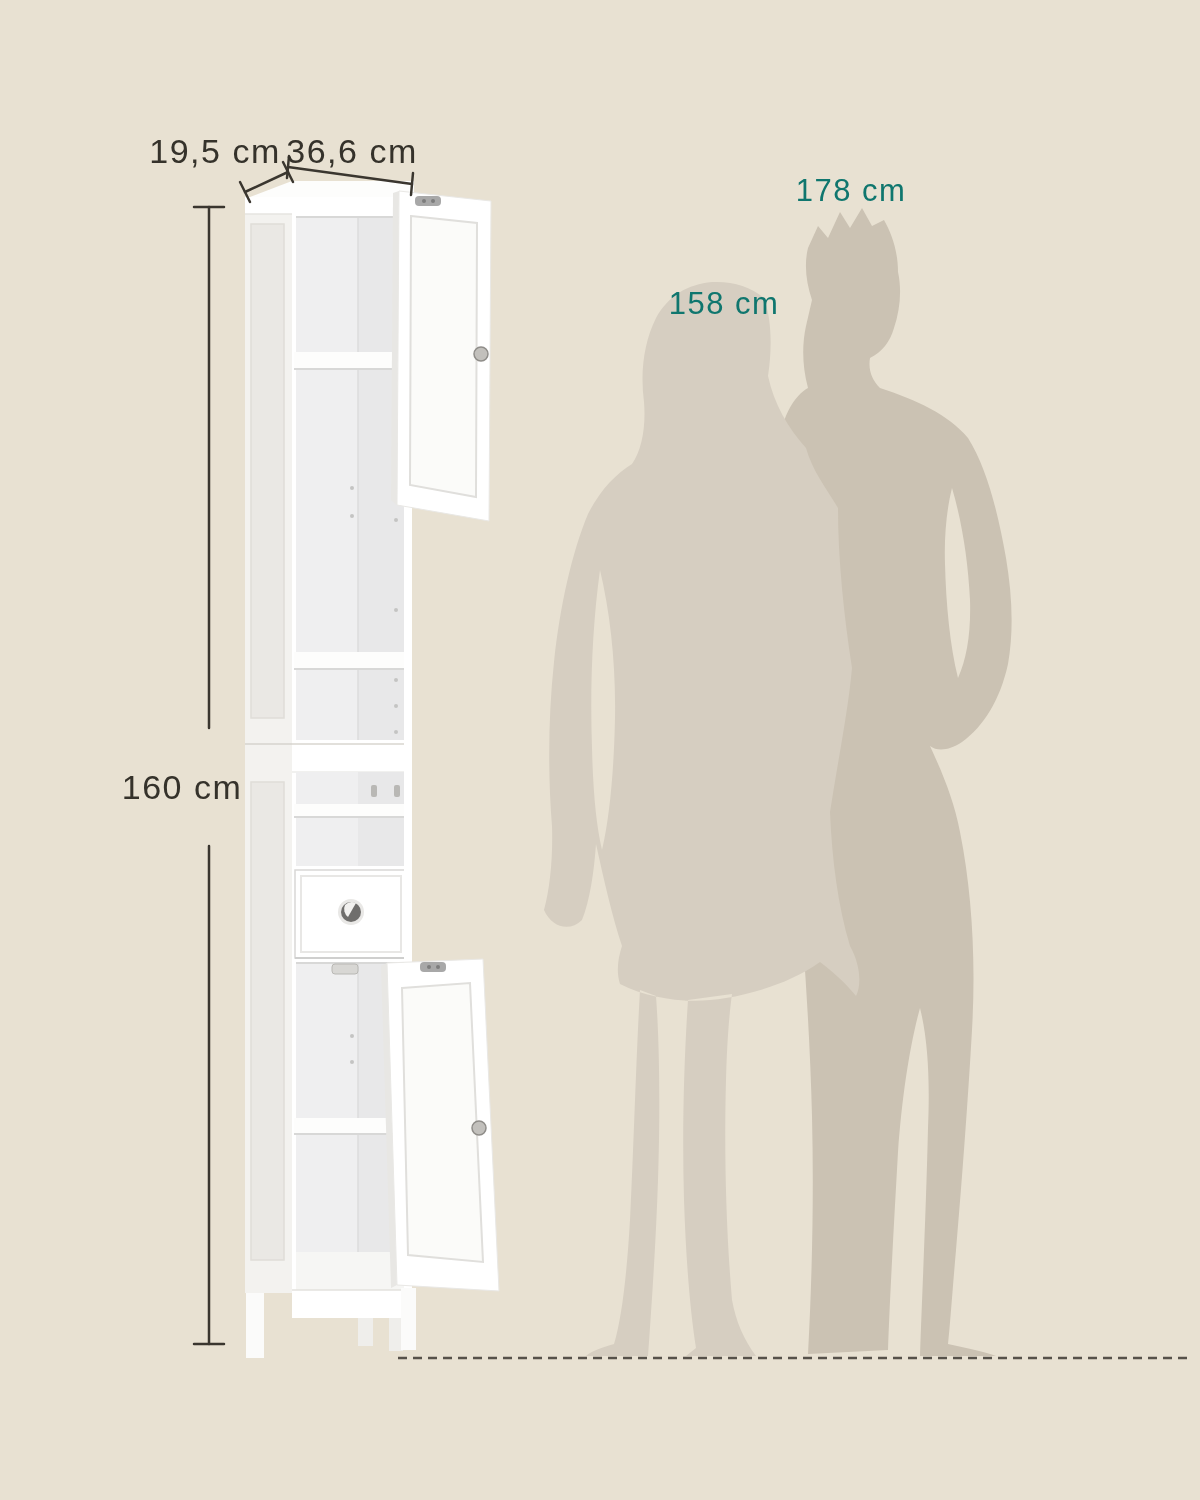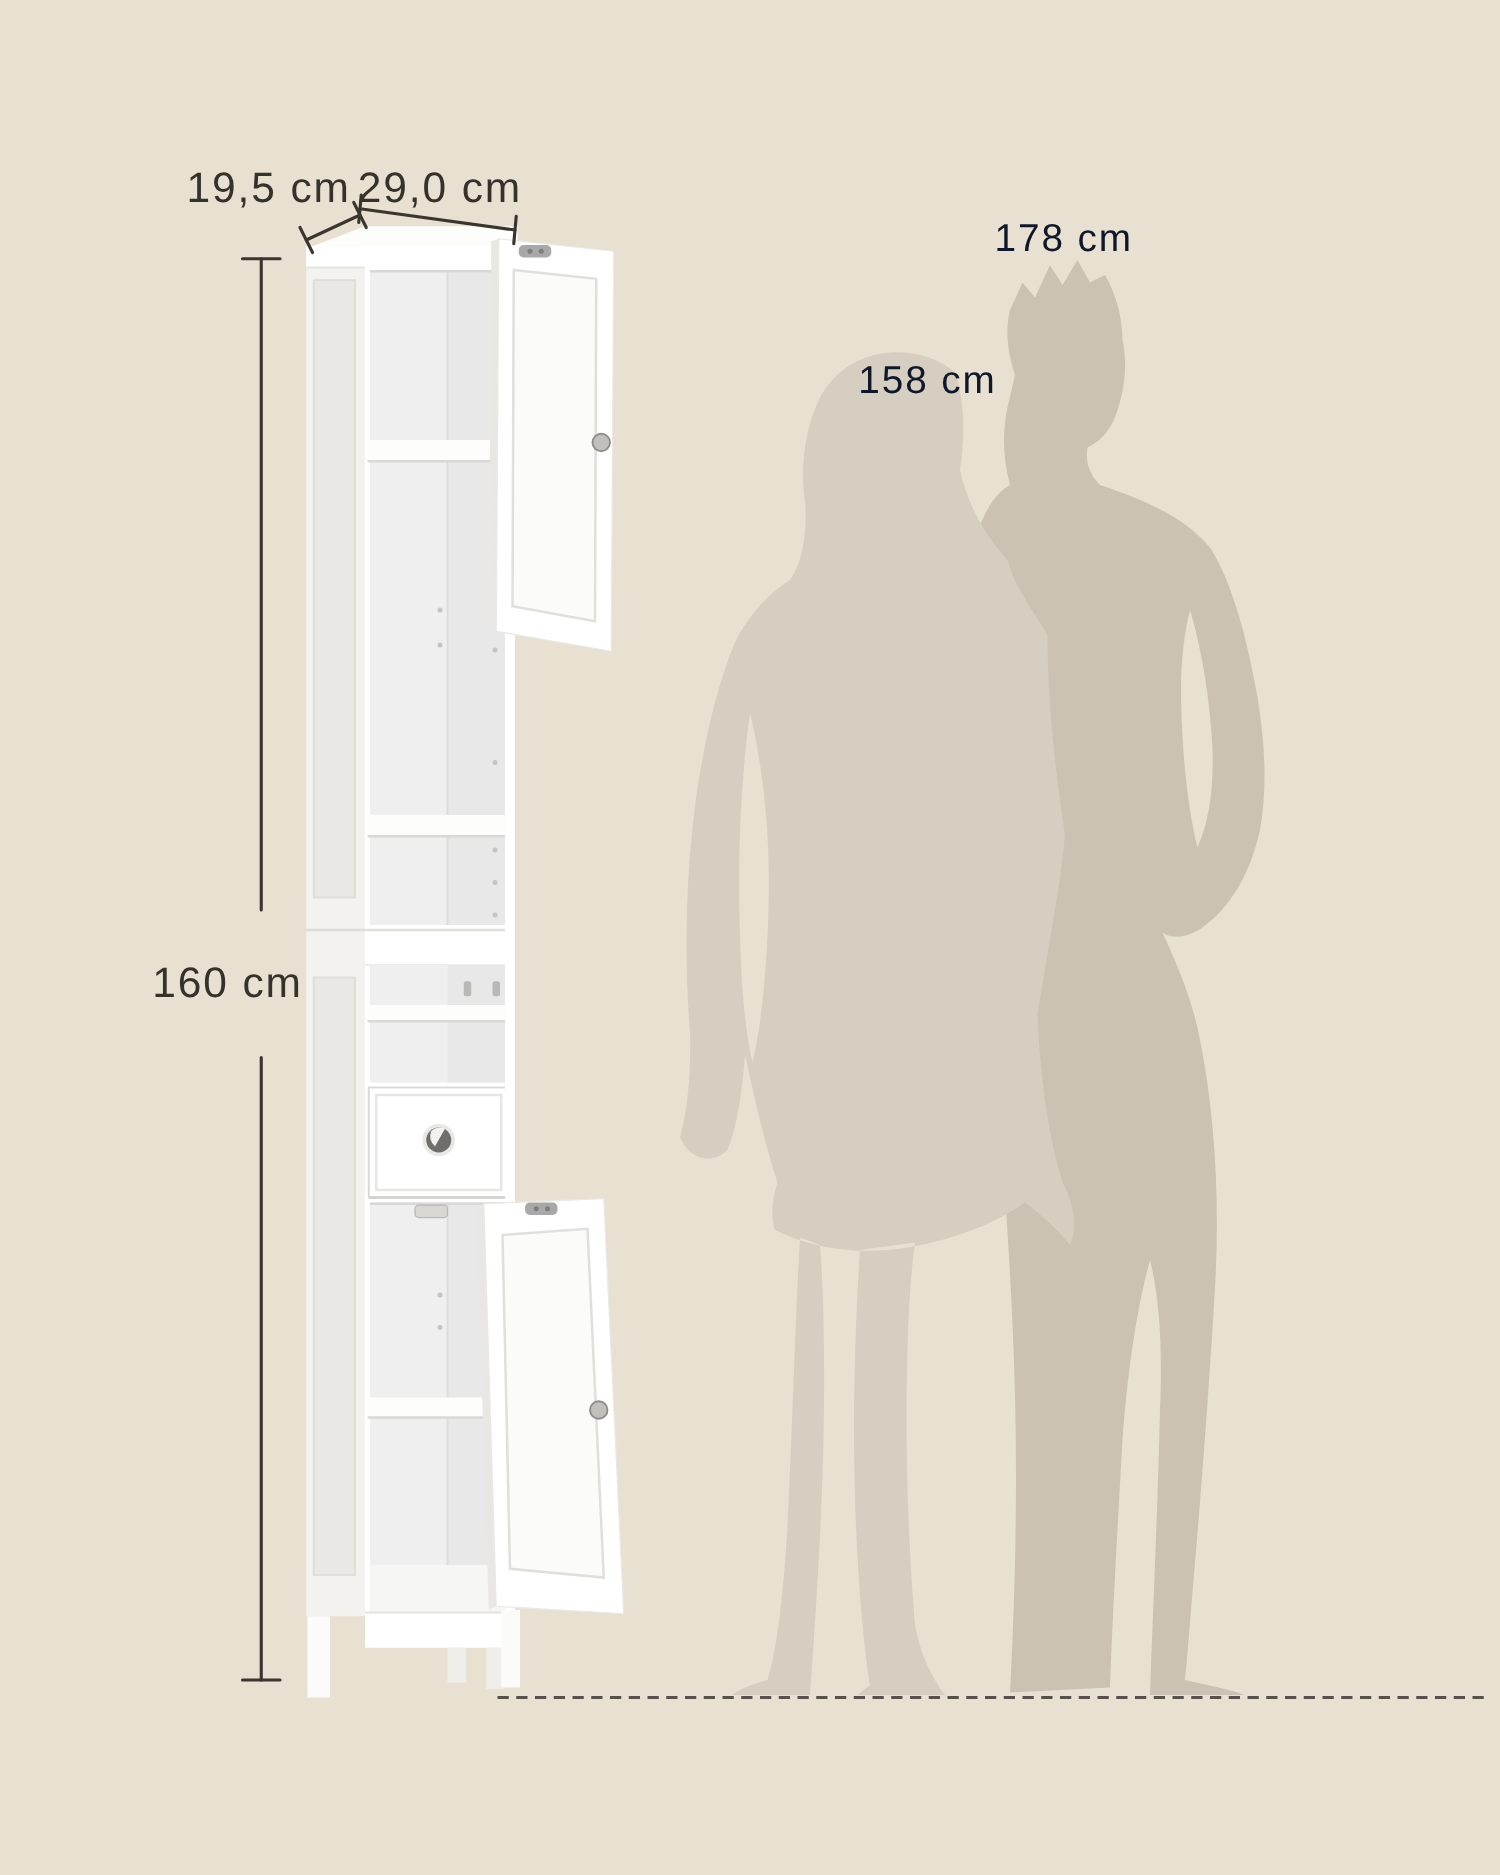--- a/index.html
+++ b/index.html
@@ -12,21 +12,21 @@
   .scene{position:absolute;inset:0;width:1088px;height:1500px;}
   svg{position:absolute;left:0;top:0;}
   .label{
     position:absolute;
     transform:translate(-50%,-50%);
     white-space:nowrap;
     letter-spacing:1.5px;
     font-weight:400;
   }
   .dim-text{color:#35322b;font-size:34px;}
-  .ref-text{color:#0f172a;font-size:31px;}
+  .ref-text{color:#0f766e;font-size:31px;}
 </style>
 </head>
 <body>
 
 <div class="scene">
 
 <svg width="1200" height="1500" viewBox="0 0 1200 1500">
 
   <rect x="0" y="0" width="1200" height="1500" fill="#e8e1d2"></rect>
 
@@ -266,21 +266,21 @@
       <line x1="194" y1="207" x2="224" y2="207"></line>
       <line x1="209" y1="207" x2="209" y2="728"></line>
       <line x1="209" y1="846" x2="209" y2="1344"></line>
       <line x1="194" y1="1344" x2="224" y2="1344"></line>
     </g>
   </g>
 </svg>
 
 <div class="label dim-text" style="left:215px;top:151px;">19,5 cm</div>
 
-<div class="label dim-text" style="left:352px;top:151px;">29,0 cm</div>
+<div class="label dim-text" style="left:352px;top:151px;">36,6 cm</div>
 
 <div class="label dim-text" style="left:182px;top:787px;">160 cm</div>
 
 <div class="label ref-text" style="left:851px;top:191px;">178 cm</div>
 
-<div class="label ref-text" style="left:742px;top:304px;">158 cm</div>
+<div class="label ref-text" style="left:724px;top:304px;">158 cm</div>
 
 </div>
 
 </body></html>

